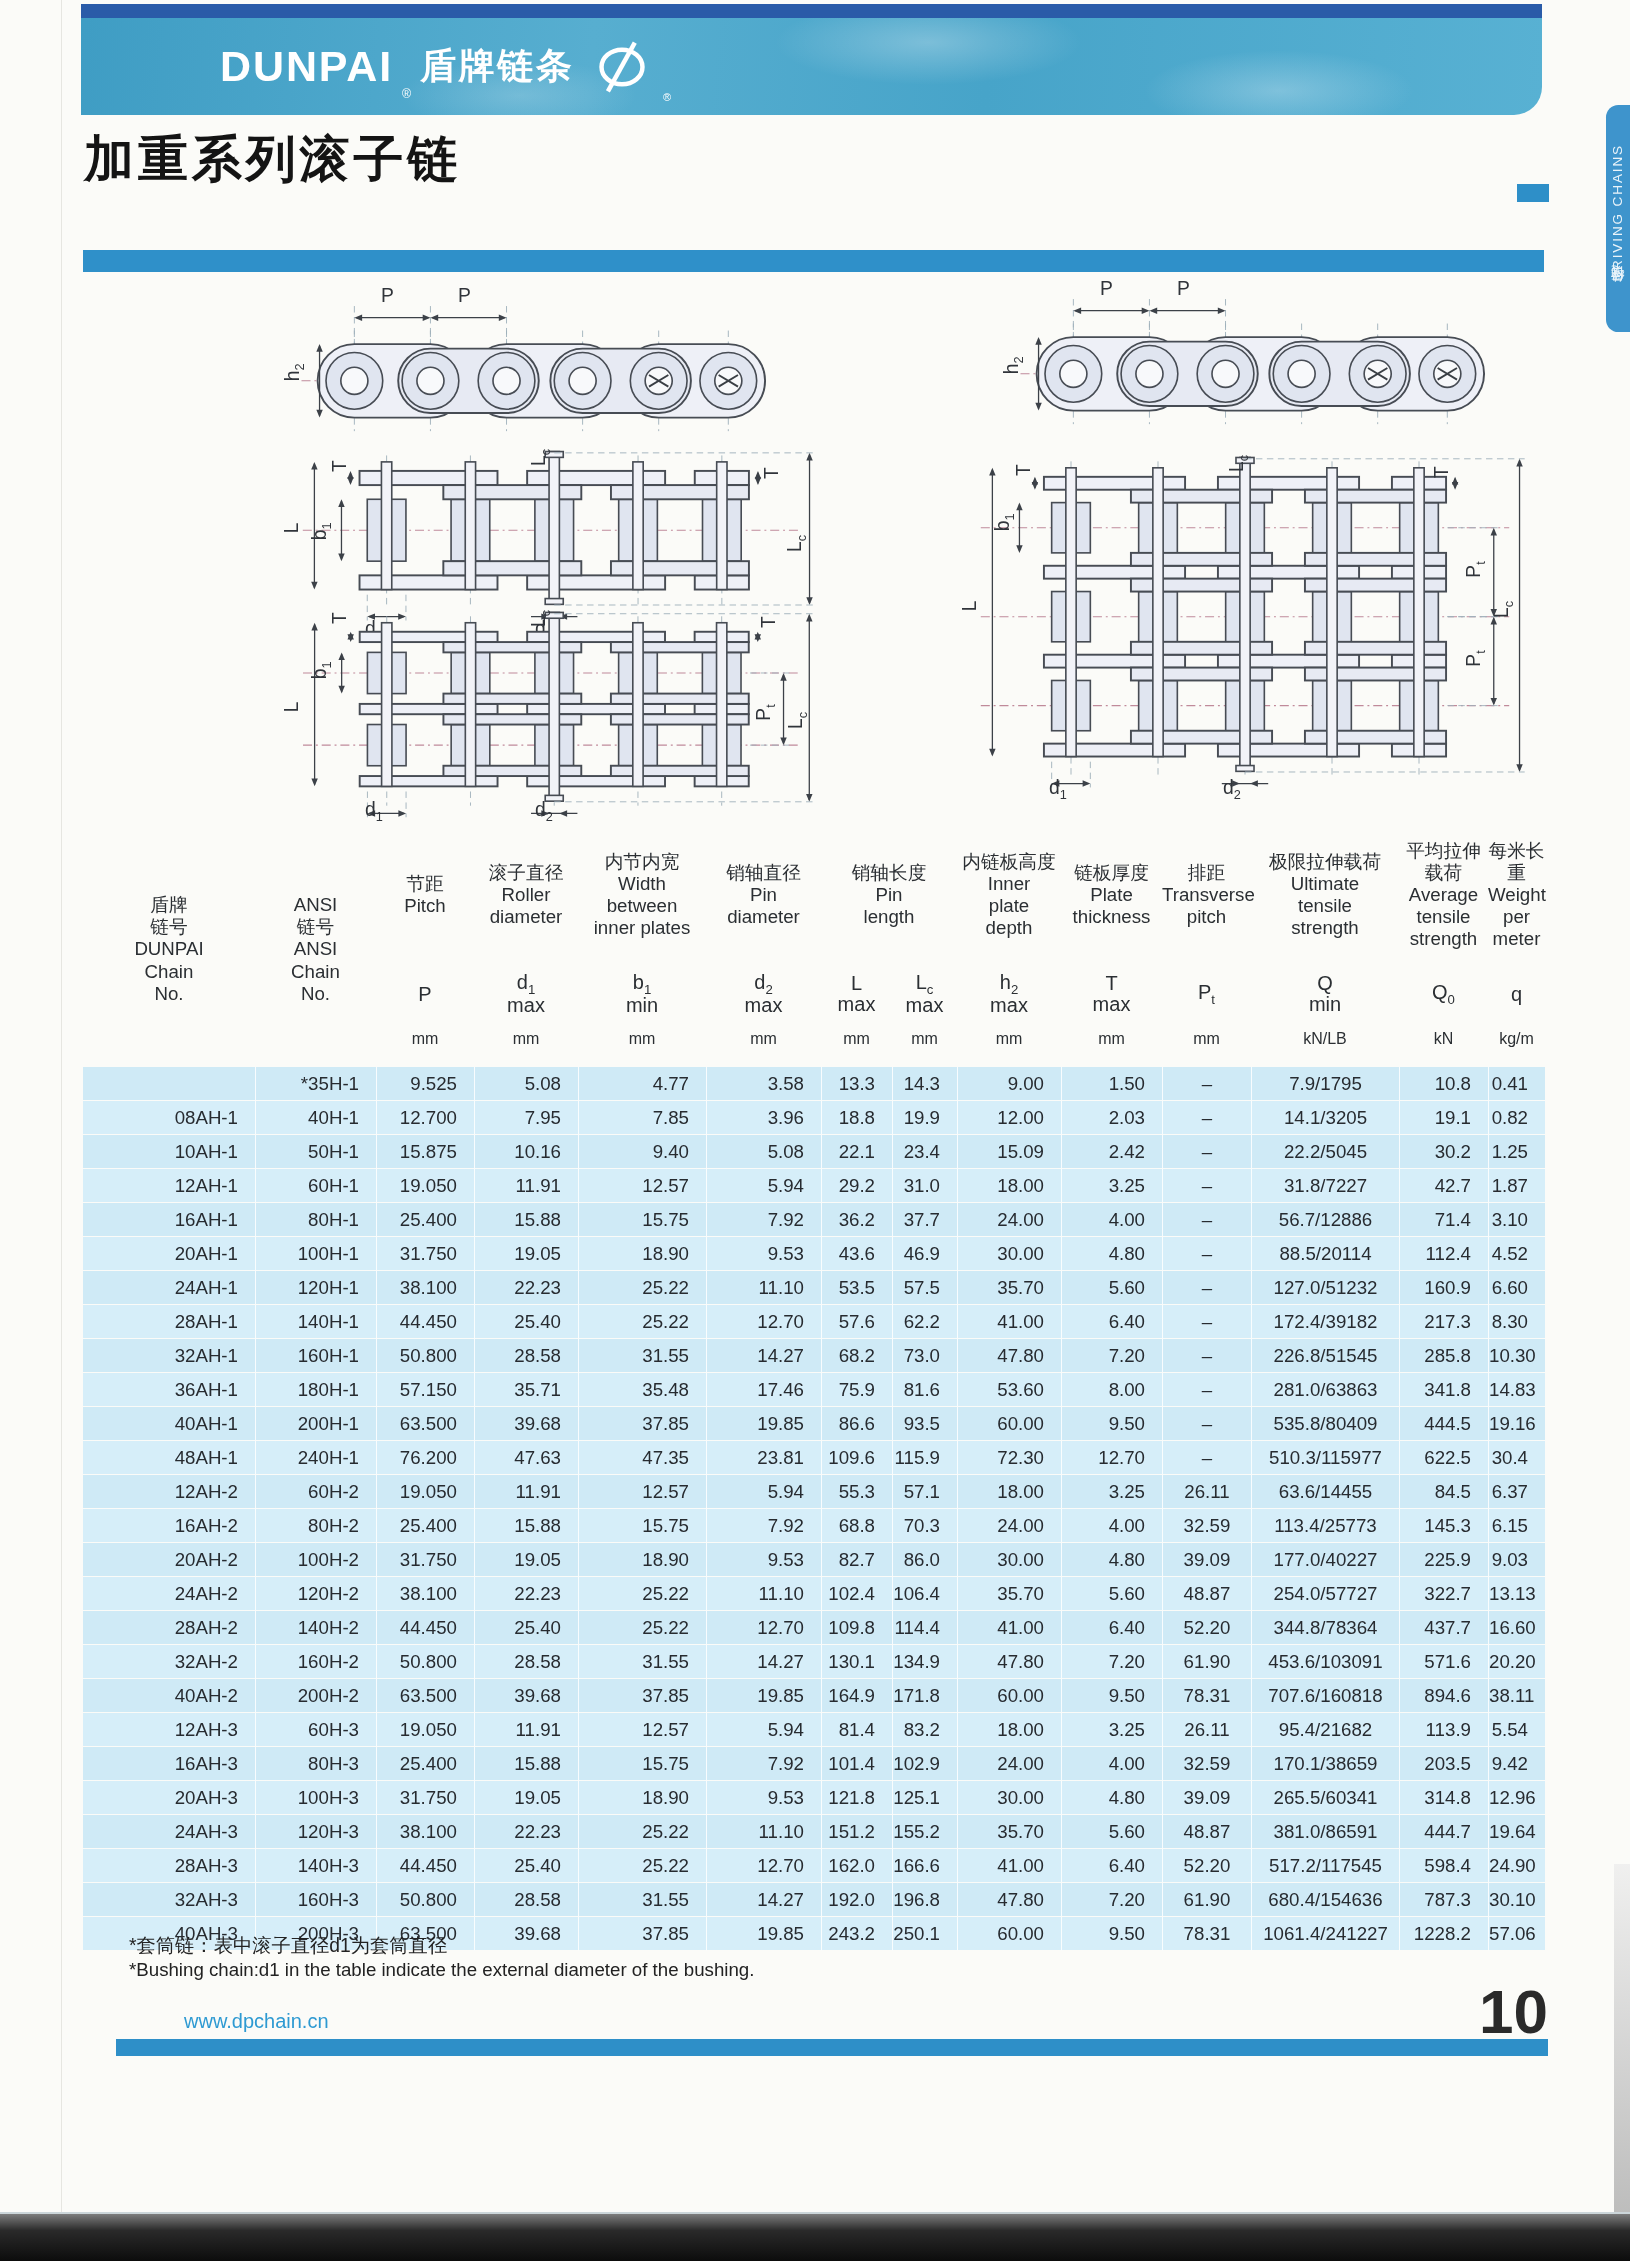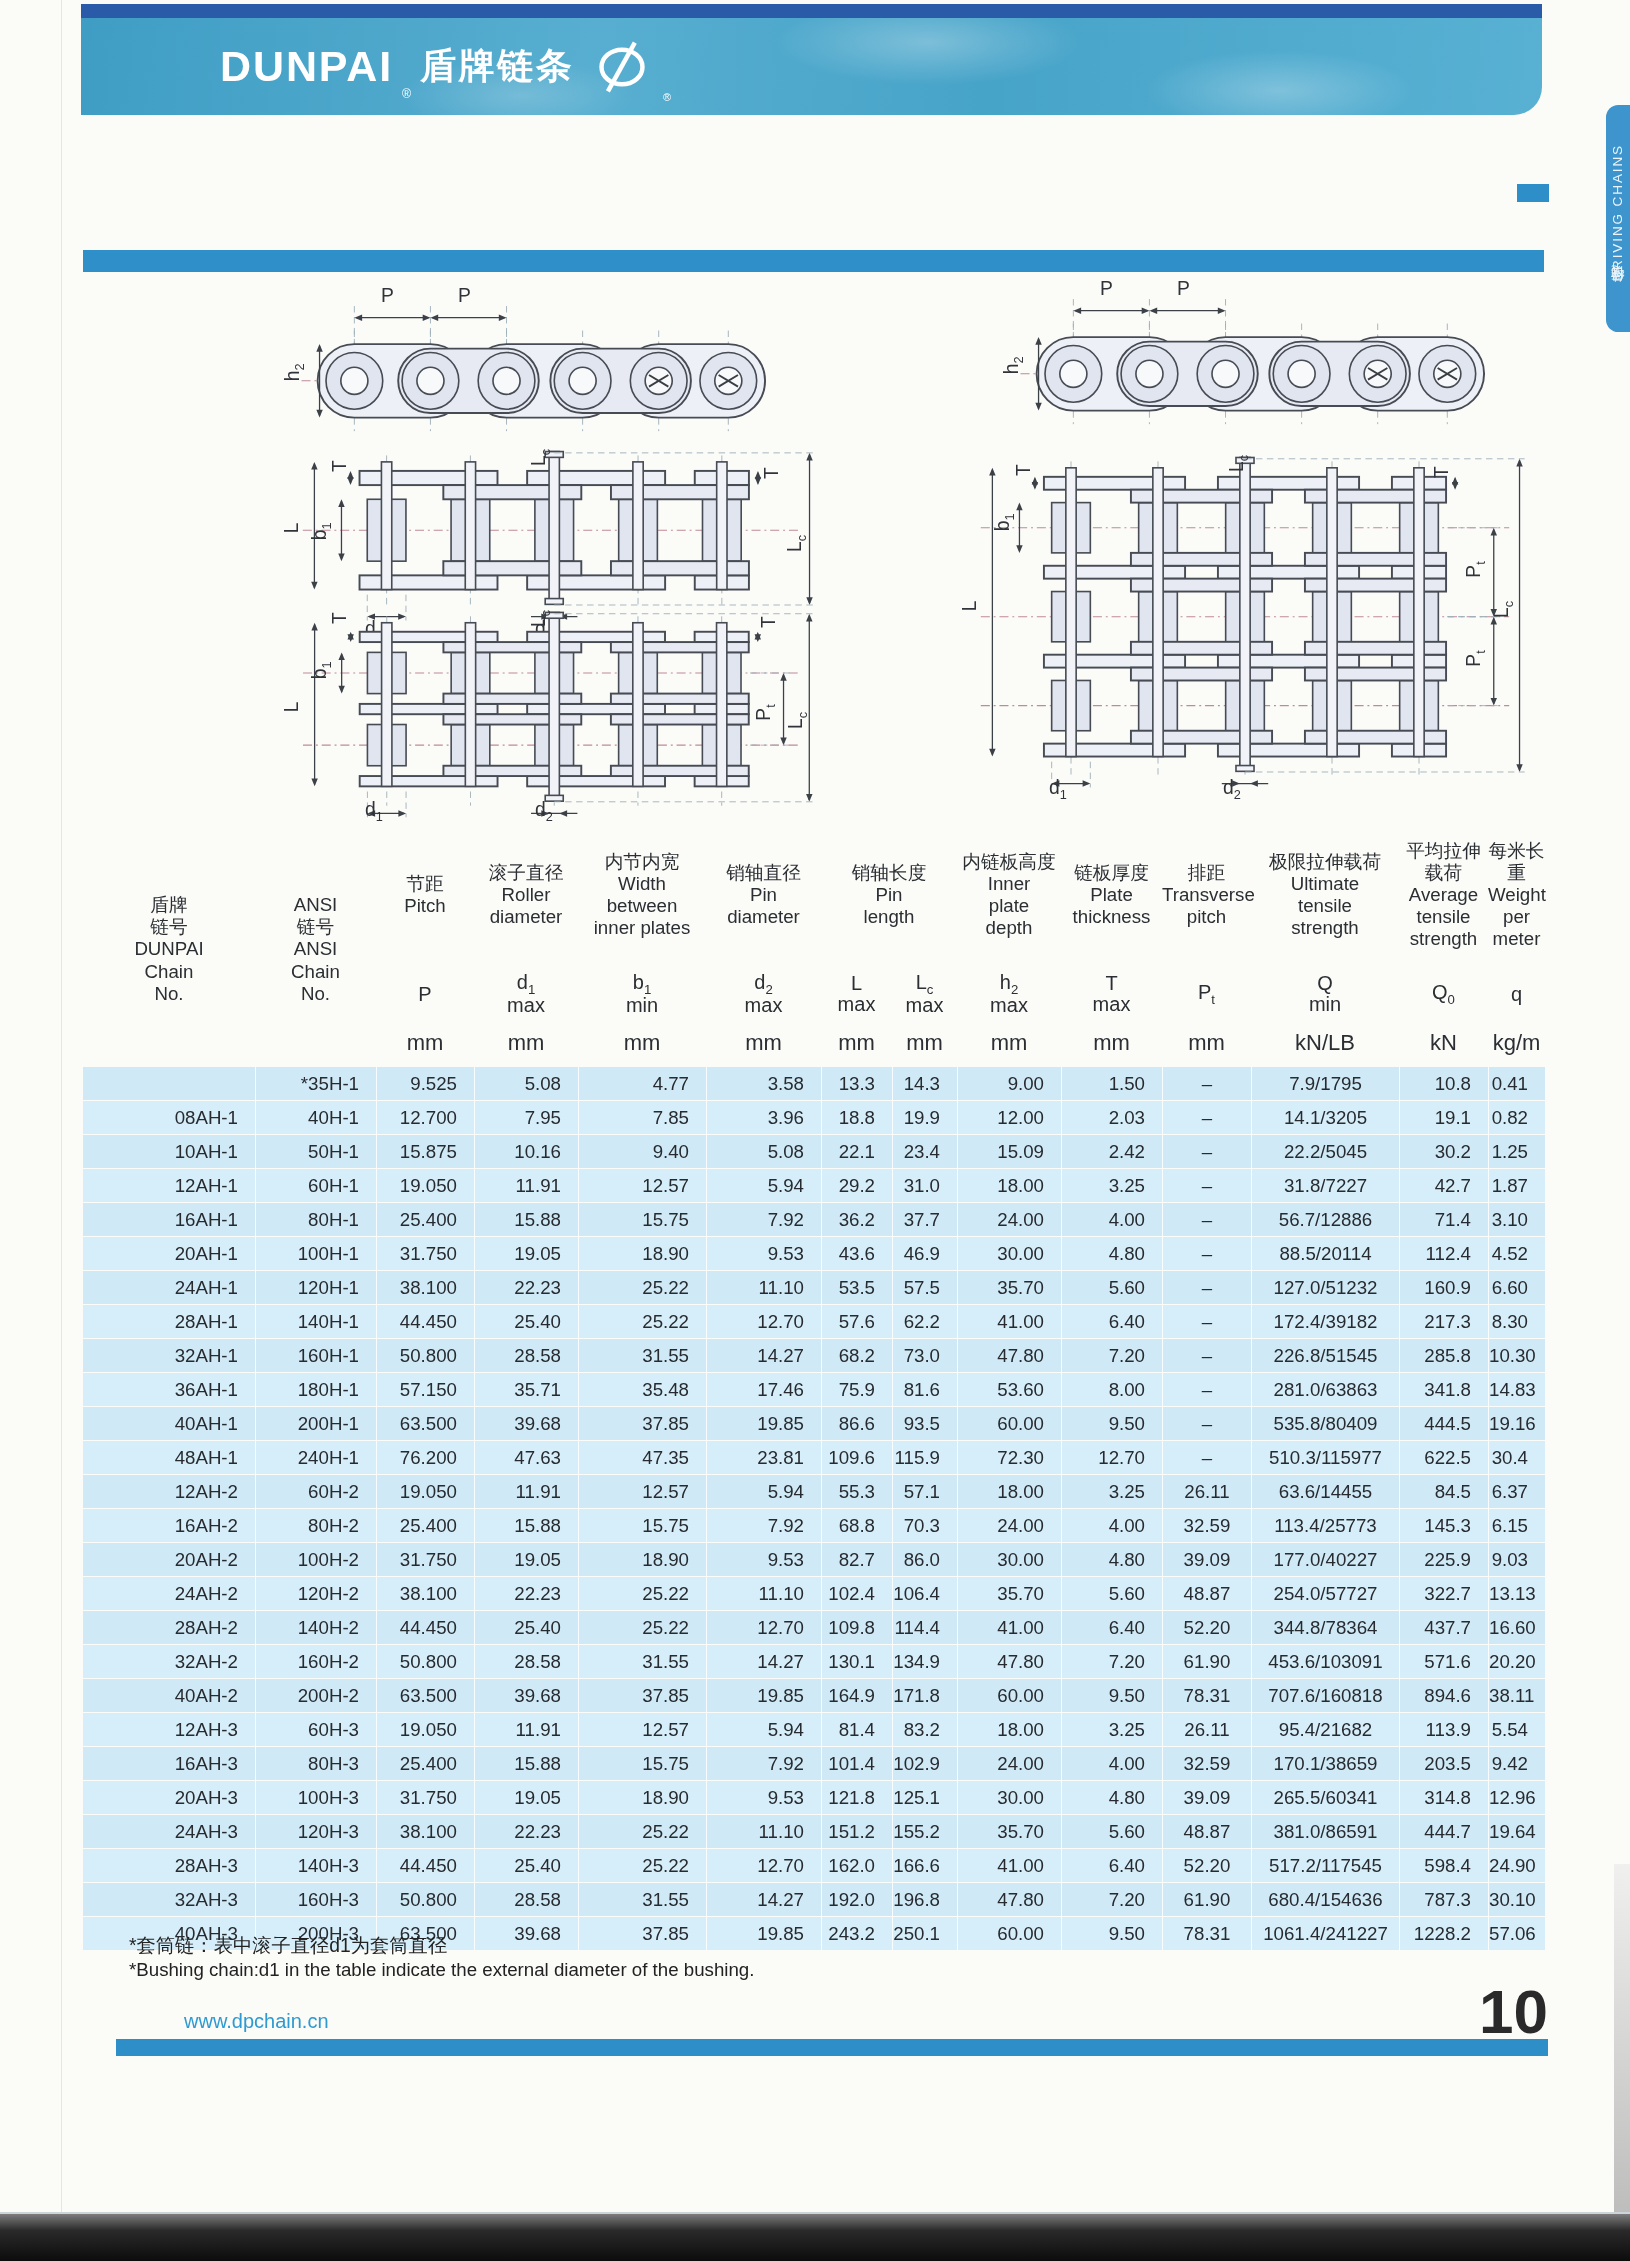--- a/index.html
+++ b/index.html
@@ -59,21 +59,21 @@
   .dim-label.rot { transform:rotate(-90deg); transform-origin:center; }
 
   
   .spec-table { position:absolute; left:83px; top:832px; width:1461px; border-collapse:separate; border-spacing:0; table-layout:fixed; }
   .spec-table th { font-weight:500; color:#2b2f33; vertical-align:middle; text-align:center; }
   .th-name { font-size:18.7px; line-height:1.18; white-space:pre-line; }
   .name-row th { height:126px; vertical-align:middle; }
   .sym-row th { height:72px; font-size:20px; }
   .sym-row sub { font-size:66%; }
   .sym-row .note { display:block; font-size:20px; margin-top:-2.6px; }
-  .unit-row th { height:37px; font-size:22px; vertical-align:top; }
+  .unit-row th { height:37px; font-size:16px; vertical-align:top; }
   .spec-table td { height:34px; font-size:18.7px; color:#272b30; text-align:right; padding-right:17px;
     border-bottom:1.9px solid #fbfbf8; border-left:1.3px solid rgba(255,255,255,.85); }
   .spec-table td:first-child { border-left:none; }
   .spec-table tbody tr:nth-child(odd)  td { background:#cfeaf6; }
   .spec-table tbody tr:nth-child(even) td { background:#d6eef9; }
   .spec-table td:nth-child(11), .spec-table td:nth-child(12) { text-align:center; padding-right:0; }
 
   
   .fn-cn { position:absolute; left:129px; top:1932px; font-size:19.3px; color:#222; }
   .fn-en { position:absolute; left:129px; top:1959px; font-size:18.7px; color:#222; }
@@ -101,20 +101,21 @@
         </svg>
       </span>
       <span class="reg2">®</span>
     </div>
   </div>
   <div class="side-tab">
     <span>传动链 DRIVING CHAINS</span>
   </div>
   <div class="chip"></div>
 
+  <div class="title-cn">加重系列滚子链</div>
   <div class="divider"></div>
 
   <div class="diag" id="d-side1" style="left:277px;top:284px;width:490px;height:155px;">
     <svg width="490" height="155" viewBox="0 0 760 240">
         <line x1="38" y1="150" x2="748" y2="150" class="cl"></line>
         <line x1="120" y1="34" x2="120" y2="150" class="gl"></line>
         <line x1="238" y1="34" x2="238" y2="150" class="gl"></line>
         <line x1="356" y1="34" x2="356" y2="150" class="gl"></line>
         <line x1="120" y1="72" x2="120" y2="228" class="gl"></line>
         <line x1="238" y1="72" x2="238" y2="228" class="gl"></line>

